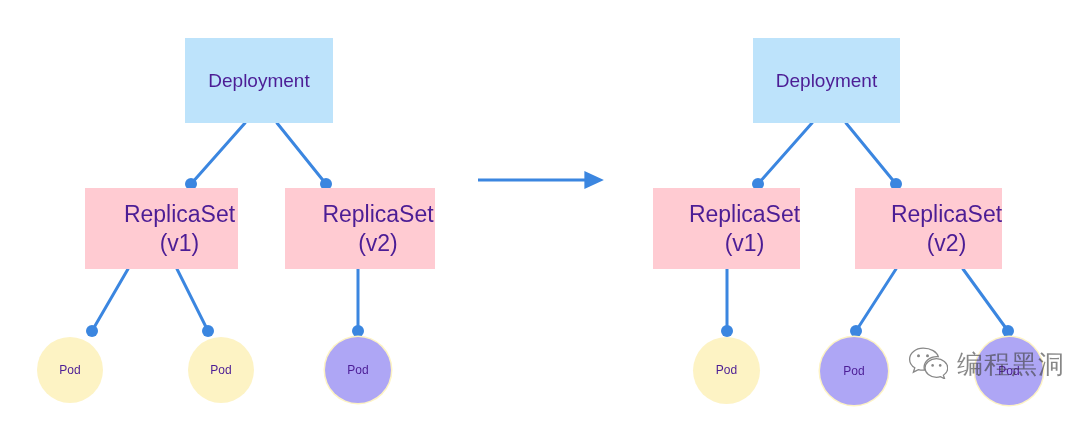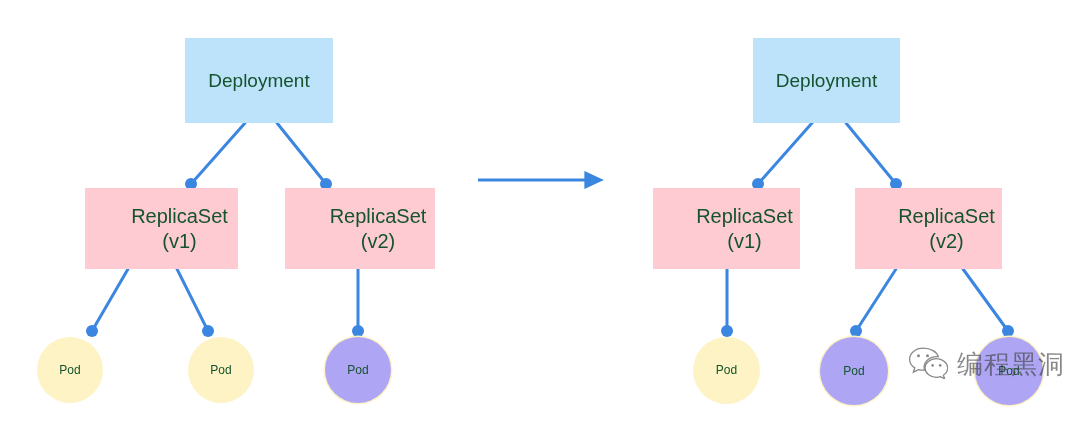--- a/index.html
+++ b/index.html
@@ -27,30 +27,30 @@
     height: 425px;
     pointer-events: none;
   }
   .node {
     position: absolute;
     box-sizing: border-box;
     display: flex;
     align-items: center;
     justify-content: center;
     text-align: center;
-    color: #14532d;
+    color: #4c1d95;
     line-height: 1.22;
   }
   .box-deployment {
     background: #bde3fb;
     font-size: 19px;
   }
   .box-replicaset {
     background: #ffcbd2;
-    font-size: 20px;
+    font-size: 23px;
     padding-left: 36px;
   }
   .circle-pod {
     border-radius: 50%;
     font-size: 12px;
   }
   .pod-yellow { background: #fdf3c4; }
   .pod-purple { background: #aea6f5; box-shadow: 0 0 0 1.5px #fdf3c4; }
   .node-label { white-space: pre-line; display: block; }
 

